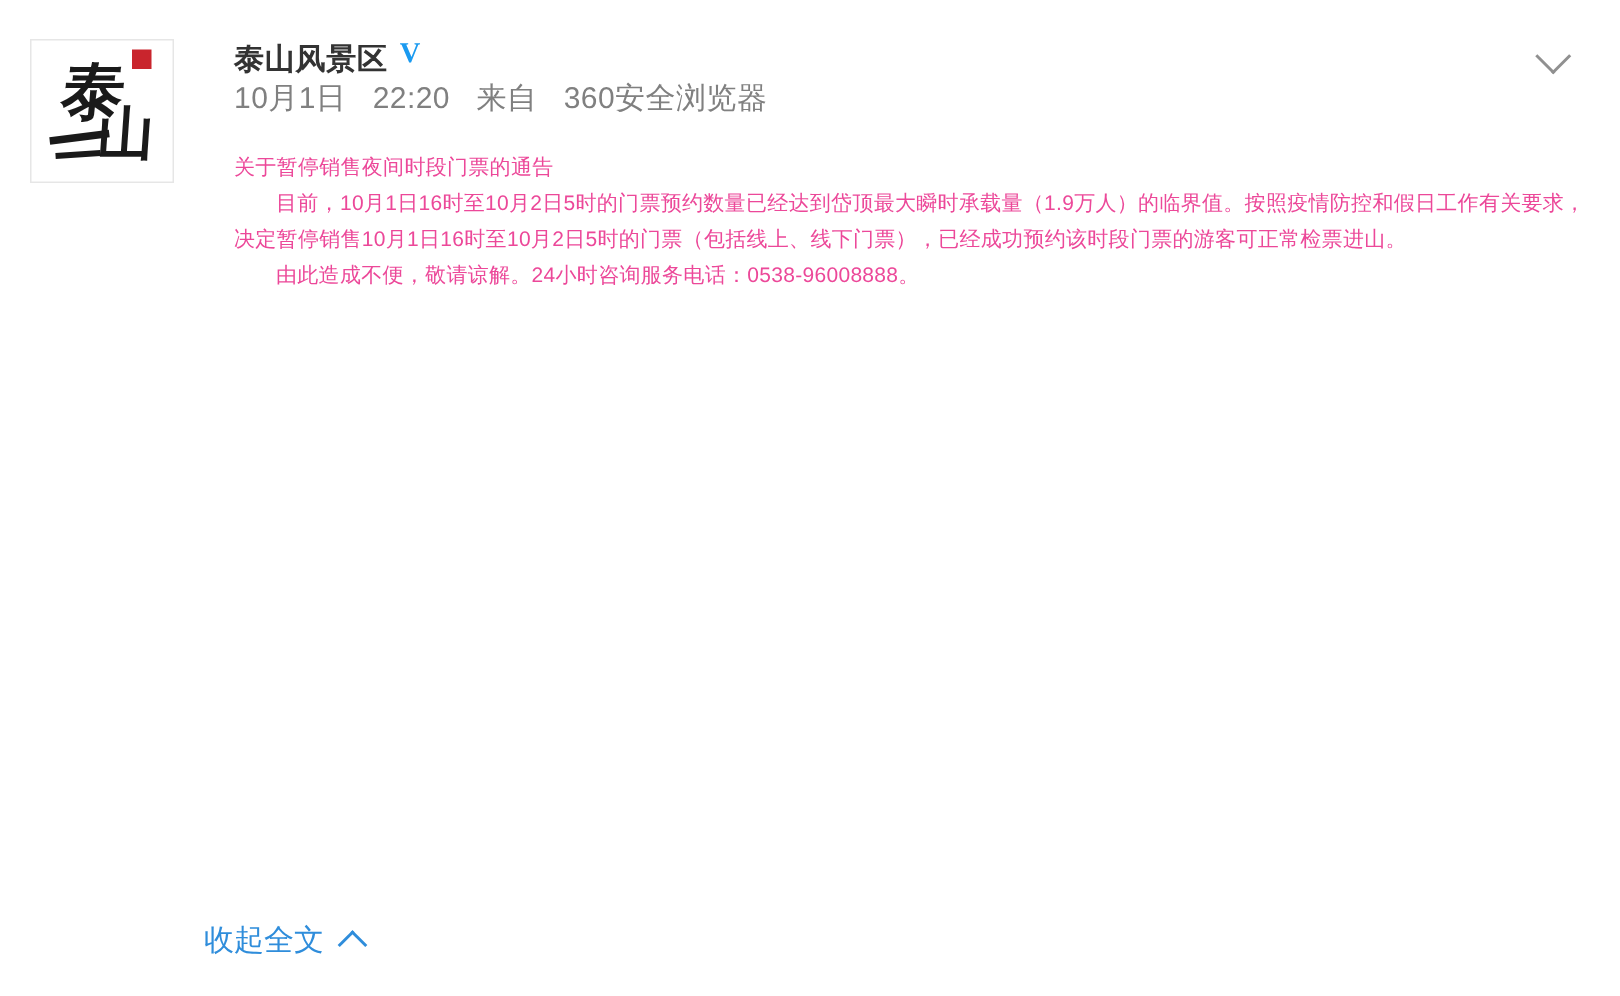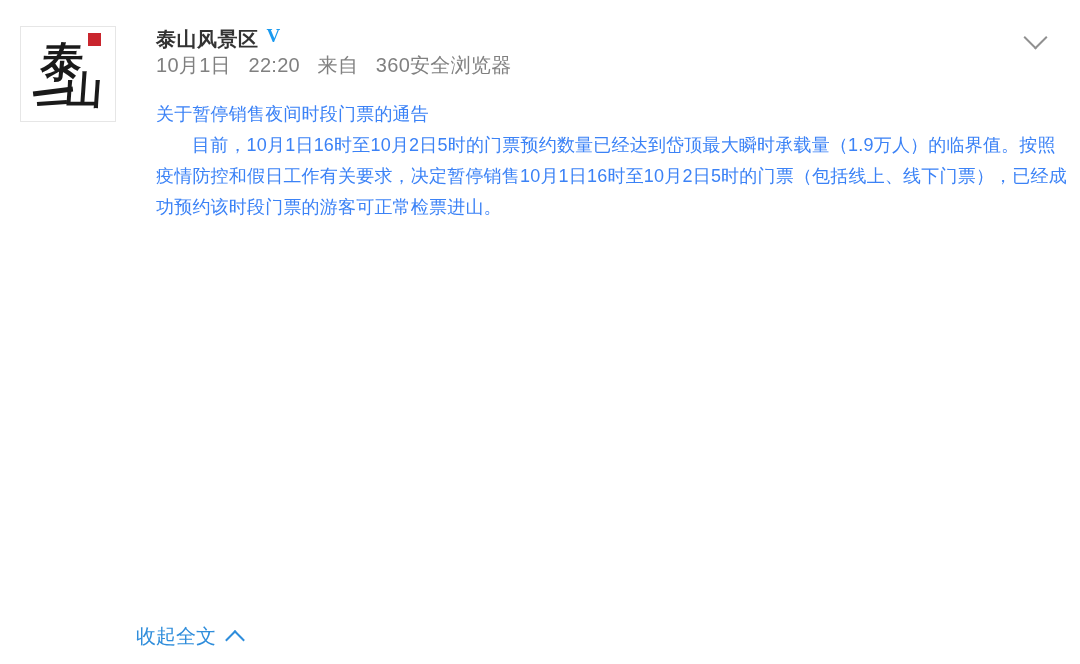--- a/index.html
+++ b/index.html
@@ -106,23 +106,23 @@
     margin-top: 0;
     font-size: 20px;
     color: #808080;
     letter-spacing: 0.3px;
   }
   .meta-source {
     color: #808080;
   }
   .body-text {
     margin-top: 20px;
-    font-size: 18px;
+    font-size: 14px;
     line-height: 1.72;
-    color: #3b82f6;
+    color: #ec4899;
     font-family: "Liberation Sans", sans-serif;
     letter-spacing: 0.2px;
     width: 915px;
   }
   .para {
     margin: 0;
   }
   .para.indent {
     text-indent: 2em;
   }
@@ -130,21 +130,21 @@
     margin-top: 38px;
     text-align: right;
     font-size: 21.5px;
     line-height: 1.72;
     color: #333333;
     width: 915px;
   }
   .footer {
     position: absolute;
     left: 136px;
-    bottom: 14px;
+    bottom: 24px;
     display: flex;
     align-items: center;
     color: #2f8ddb;
     font-size: 20px;
     cursor: pointer;
   }
   .footer .chev {
     margin-left: 12px;
     display: inline-block;
     width: 12px;
@@ -207,20 +207,21 @@
       <span>22:20</span>
       <span>&nbsp;</span>
       <span>来自</span>
       <span>&nbsp;</span>
       <span class="meta-source">360安全浏览器</span>
     </div>
 
     <div class="body-text">
       <p class="para">关于暂停销售夜间时段门票的通告</p>
       <p class="para indent">目前，10月1日16时至10月2日5时的门票预约数量已经达到岱顶最大瞬时承载量（1.9万人）的临界值。按照疫情防控和假日工作有关要求，决定暂停销售10月1日16时至10月2日5时的门票（包括线上、线下门票），已经成功预约该时段门票的游客可正常检票进山。</p>
+      <p class="para indent">由此造成不便，敬请谅解。24小时咨询服务电话：0538-96008888。</p>
     </div>
 
 
   </div>
 
   <div class="footer">
     <span>收起全文</span>
     <span class="chev"></span>
   </div>
 

